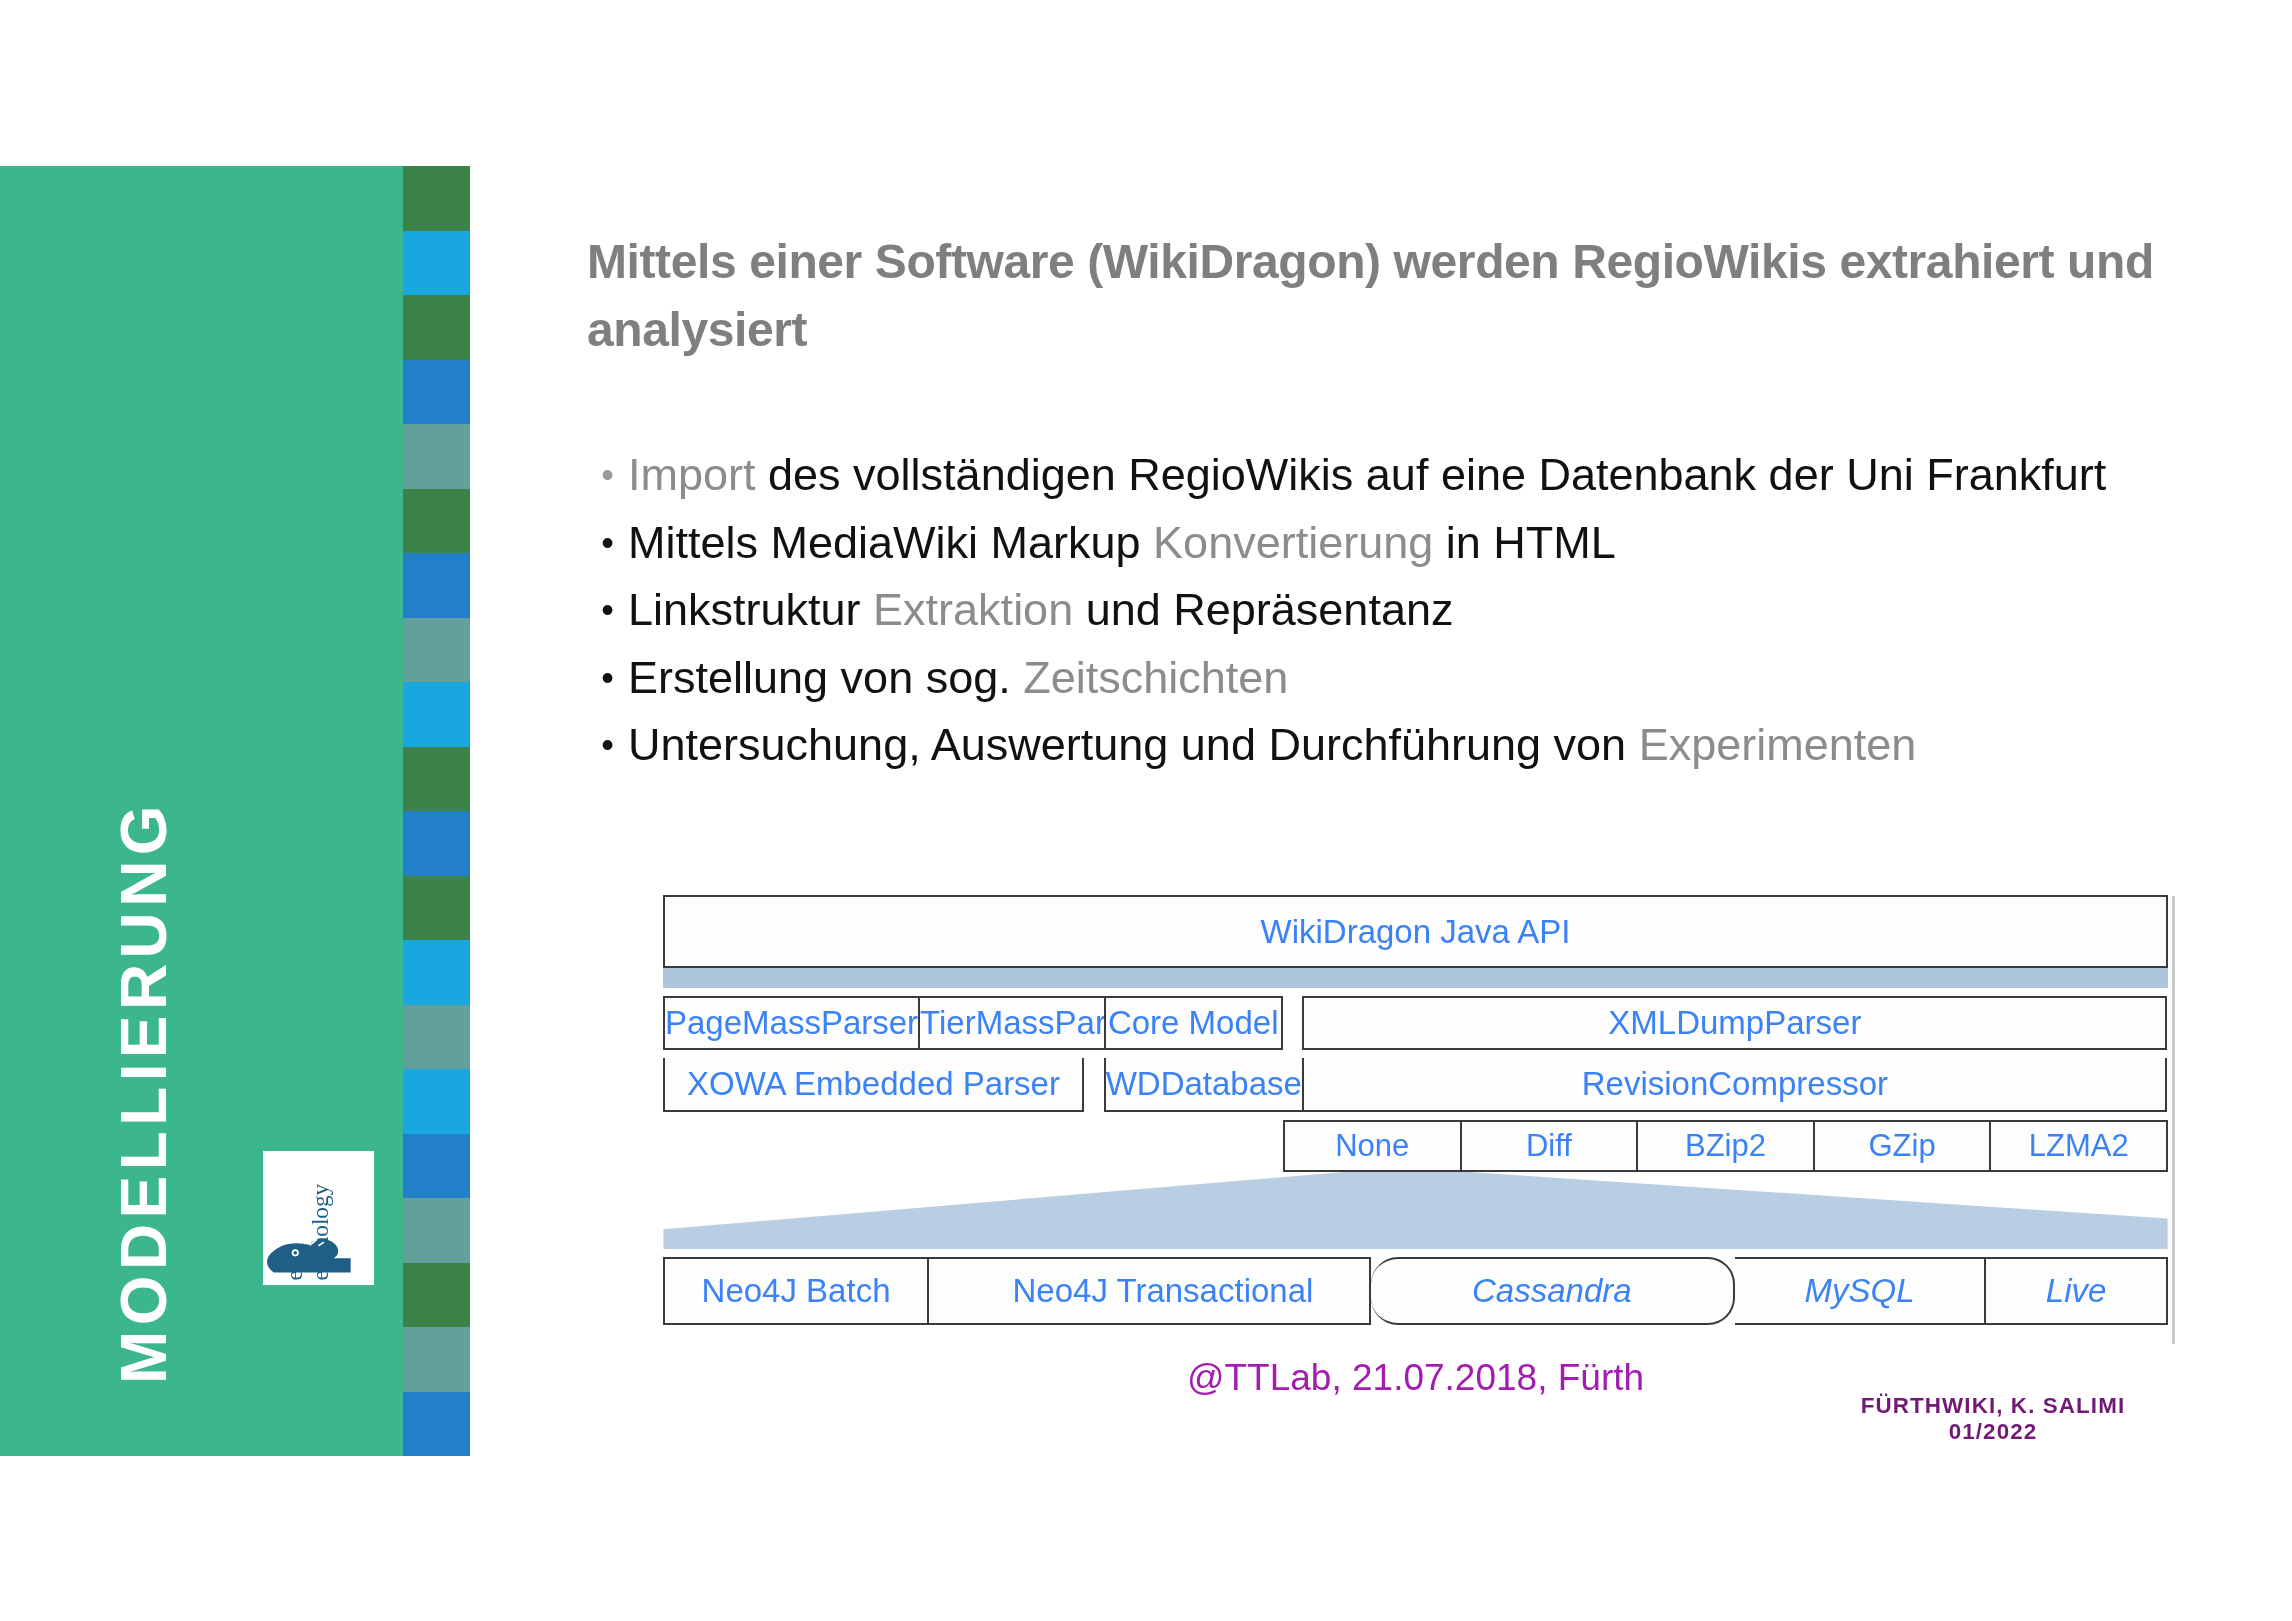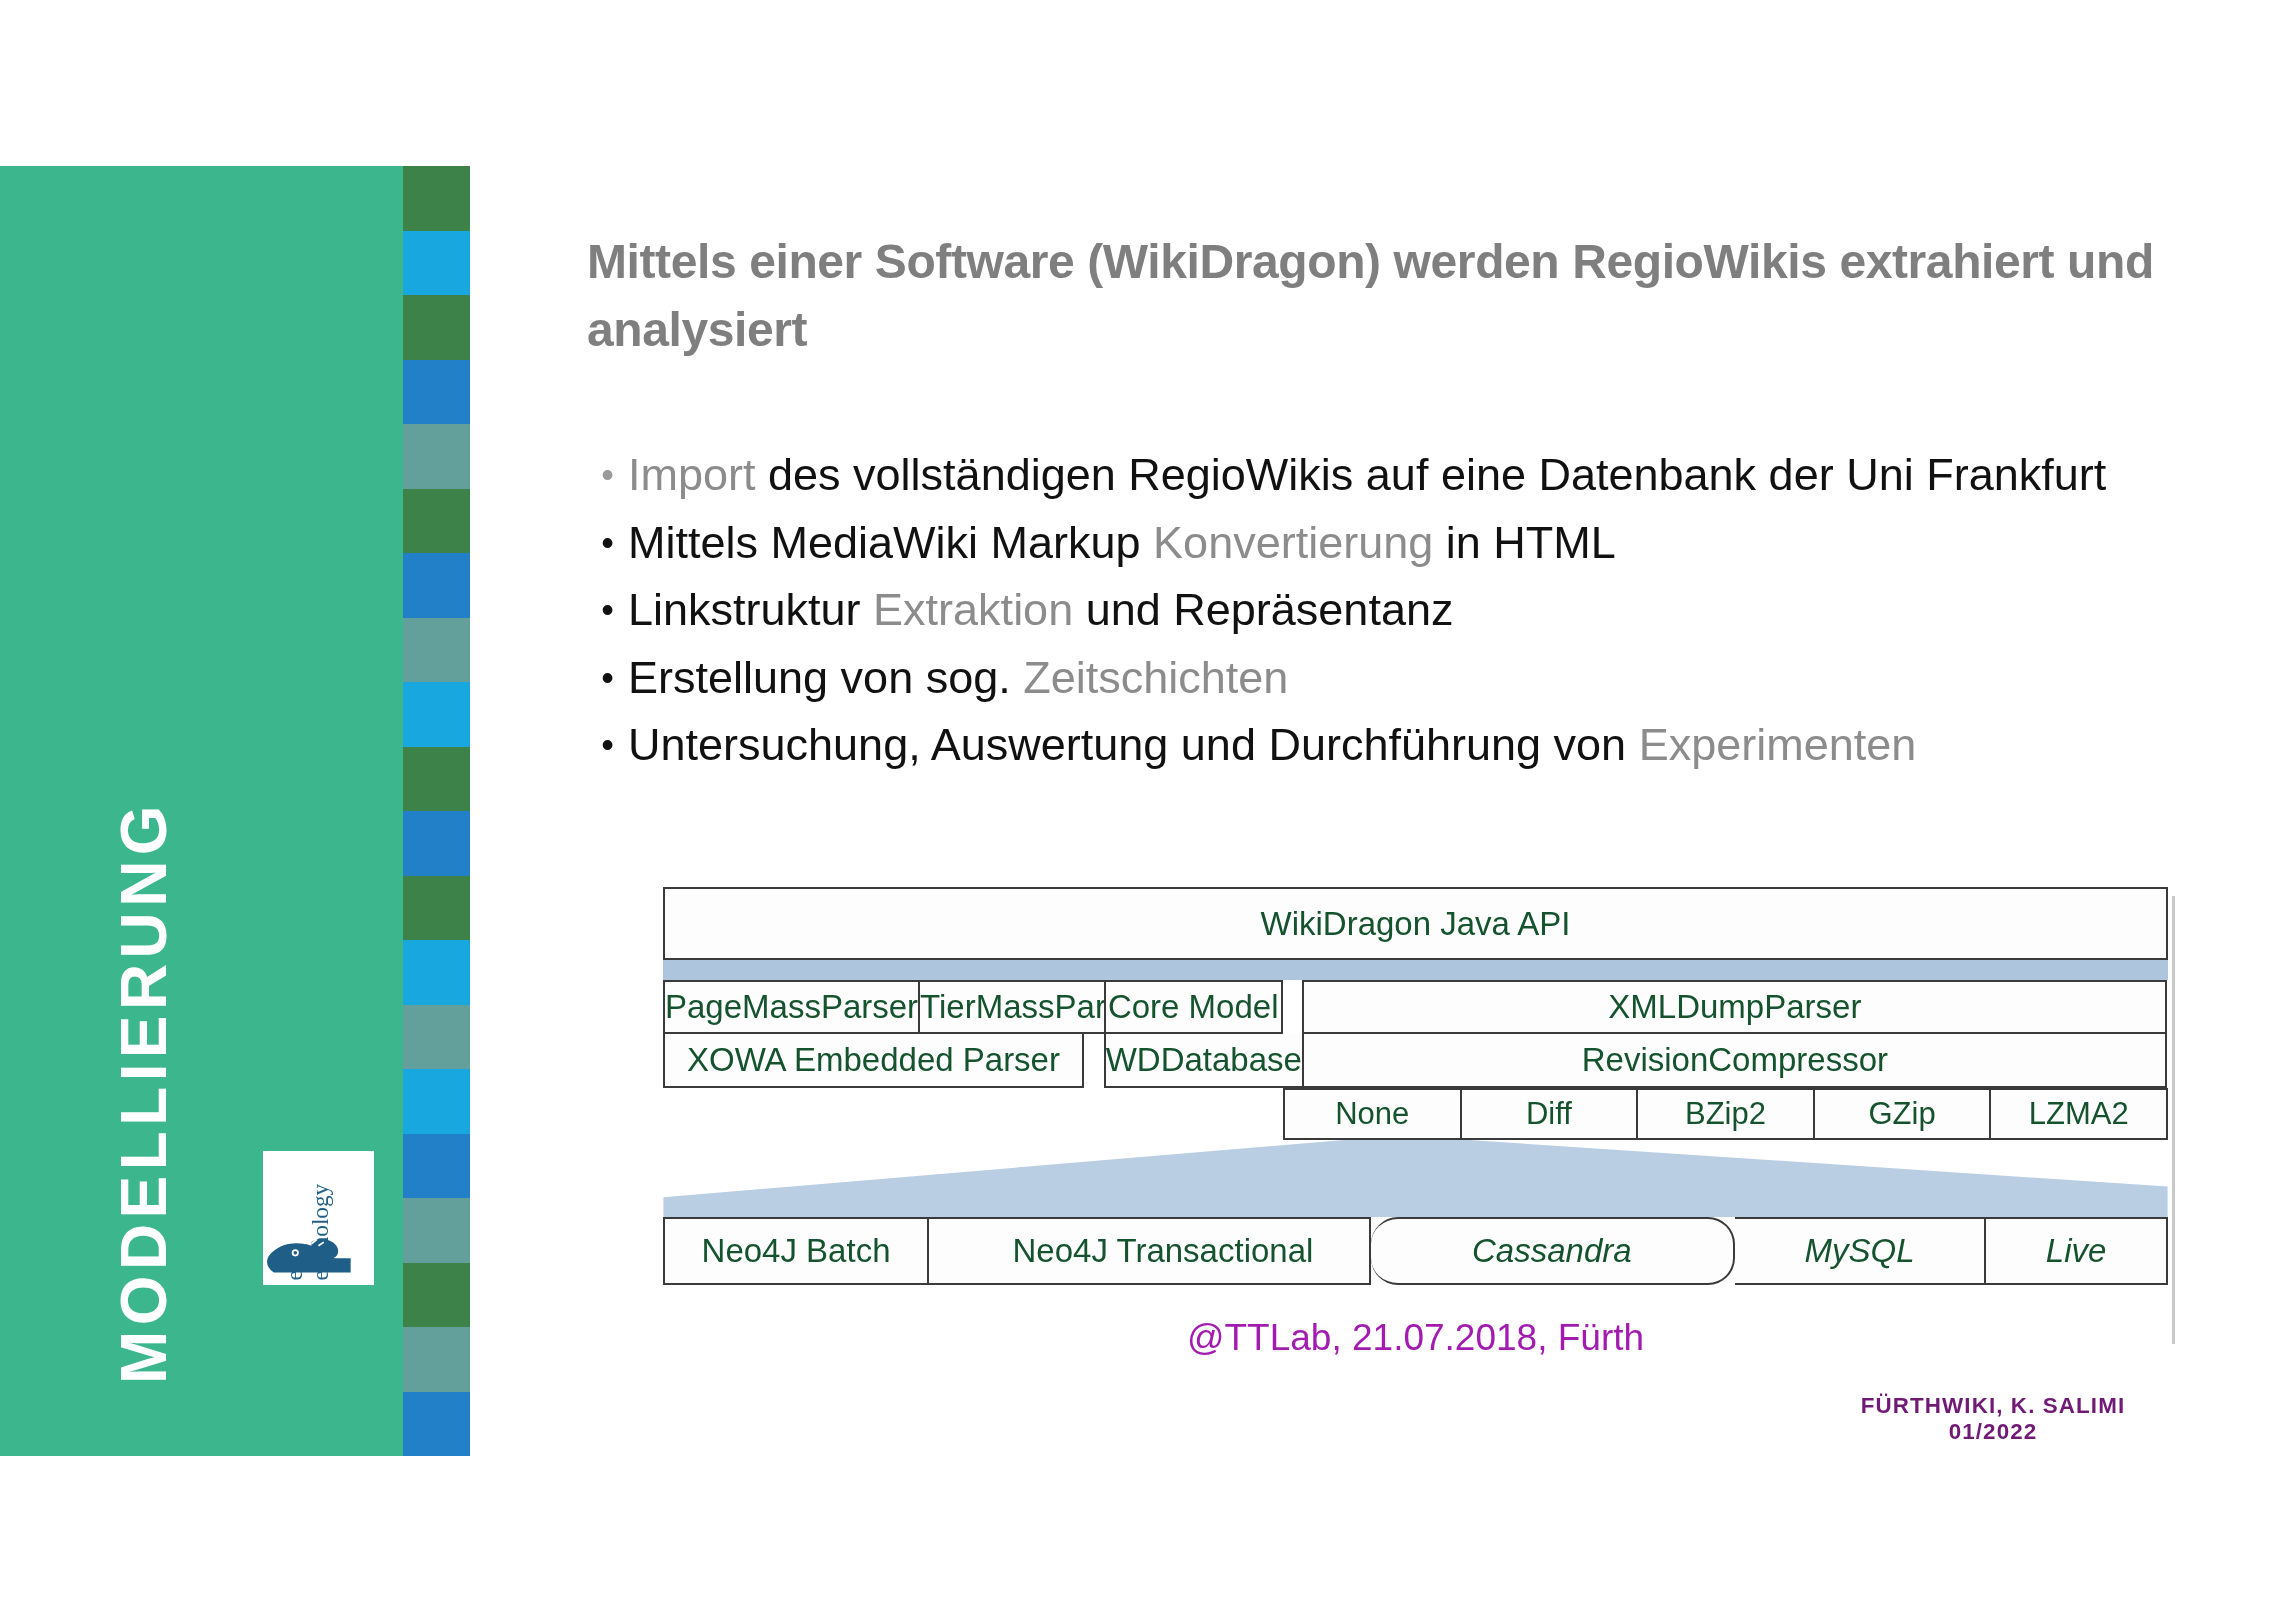--- a/index.html
+++ b/index.html
@@ -138,23 +138,24 @@
     width: 1505px;
   }
   .dbox {
     border: 2.7px solid #3a3a3a;
     background: #fdfdfd;
     display: flex;
     align-items: center;
     justify-content: center;
     font-family: "Liberation Sans Narrow", "Liberation Sans", sans-serif;
     font-size: 33px;
-    color: #14532d;
+    color: #3b82f6;
     box-sizing: border-box;
     font-stretch: condensed;
+    margin-top: 8px;
   }
   .dbox.italic { font-style: italic; }
 
   #row-api { height: 73px; width: 100%; }
 
   #band-1 {
     height: 19.7px;
     width: 100%;
     background: #aec5de;
   }

